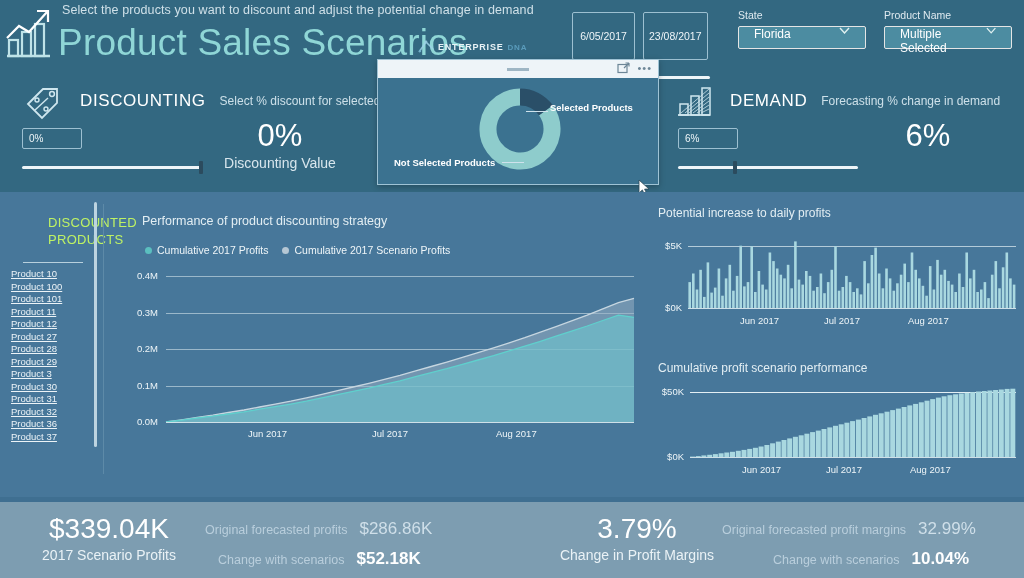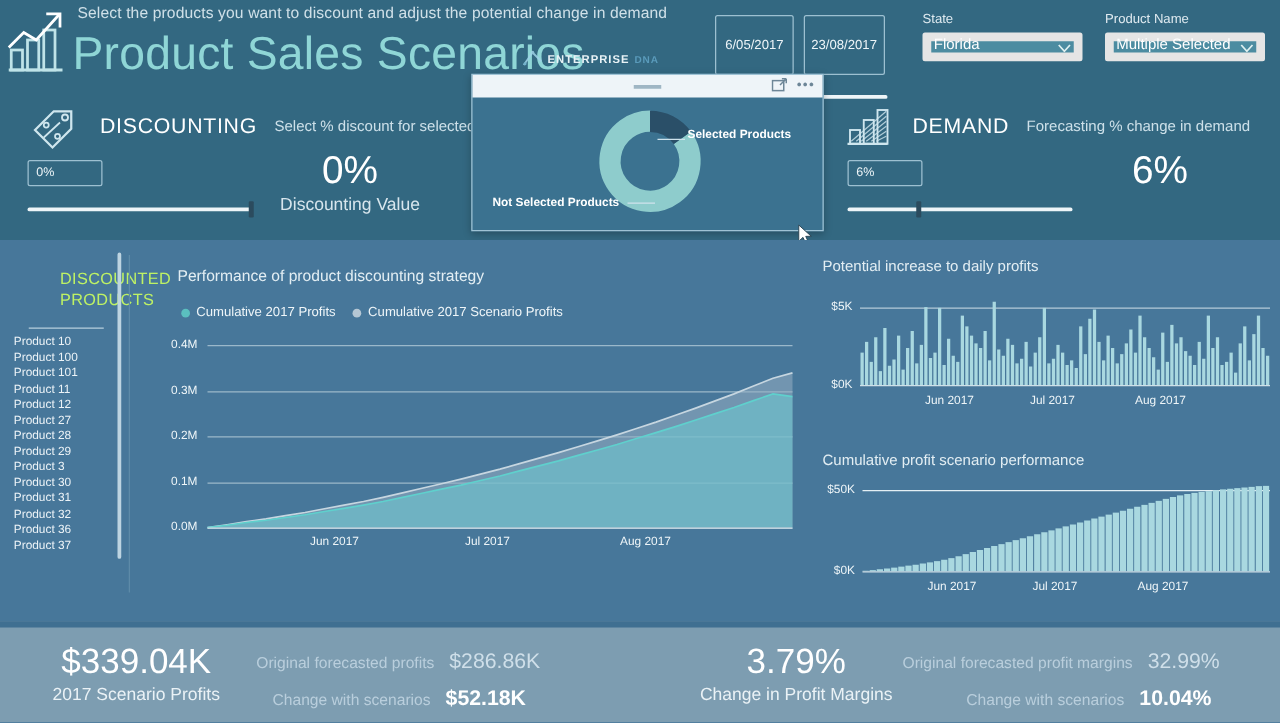--- a/index.html
+++ b/index.html
@@ -71,24 +71,24 @@
   }
   .dr-h.a { left: 37px; }
   .dr-h.b { left: 78px; }
 
   
   .slicer { position: absolute; top: 9px; }
   .slicer.state { left: 738px; width: 128px; }
   .slicer.product { left: 884px; width: 128px; }
   .slicer-label { font-size: 10.5px; color: #dfeaf0; margin-bottom: 5px; }
   .slicer-box {
-    border: 7px solid #e5e5e5; border-radius: 2px;
+    border: 1px solid #e5e5e5; border-radius: 2px;
     height: 23px; background: #4c8ca1;
-    display: flex; align-items: flex-end; justify-content: space-between;
-    padding: 0 2px;
+    display: flex; align-items: flex-start; justify-content: space-between;
+    padding: 0 15px;
   }
   .slicer-val { font-size: 12px; color: #ffffff; }
   .chev { width: 11px; height: 7px; }
 
   
   .ctl-head { position: absolute; display: flex; align-items: center; gap: 14px; }
   .ctl-head.disc { left: 22px; top: 82px; }
   .ctl-head.dem  { left: 672px; top: 82px; }
   .ctl-icon { width: 44px; height: 38px; }
   .ctl-name { font-size: 17px; color: #ffffff; letter-spacing: .6px; }
@@ -155,21 +155,21 @@
   .body { position: absolute; left: 0; top: 192px; width: 1024px; height: 305px; background: #47779a; }
 
   
   .prodpanel { position: absolute; left: 0; top: 0; width: 105px; height: 305px; }
   .pp-title {
     margin-top: 22px; text-align: center;
     font-size: 13px; color: #bef264; line-height: 17px; letter-spacing: .3px; padding-left: 48px;
   }
   .pp-rule { margin: 14px auto 5px; width: 60px; height: 1px; background: #b8d0dd; }
   .pp-list { padding-left: 11px; }
-  .pp-item { font-size: 9.5px; color: #ecf3f7; line-height: 12.5px; }
+  .pp-item { font-size: 9.5px; color: #ecf3f7; line-height: 12.5px; text-decoration: underline; }
   .pp-scroll {
     position: absolute; right: 8px; top: 10px; width: 3px; height: 245px;
     background: #bdd4e1; border-radius: 2px;
   }
   .pp-divider { position: absolute; left: 103px; top: 12px; width: 1px; height: 270px; background: #5d8aa8; }
 
   
   .mainchart { position: absolute; left: 118px; top: 0; width: 524px; height: 290px; }
   .ch-title { font-size: 12.5px; color: #e3eef3; margin: 22px 0 0 24px; }
   .legend { display: flex; gap: 14px; margin: 16px 0 0 27px; align-items: center; }

